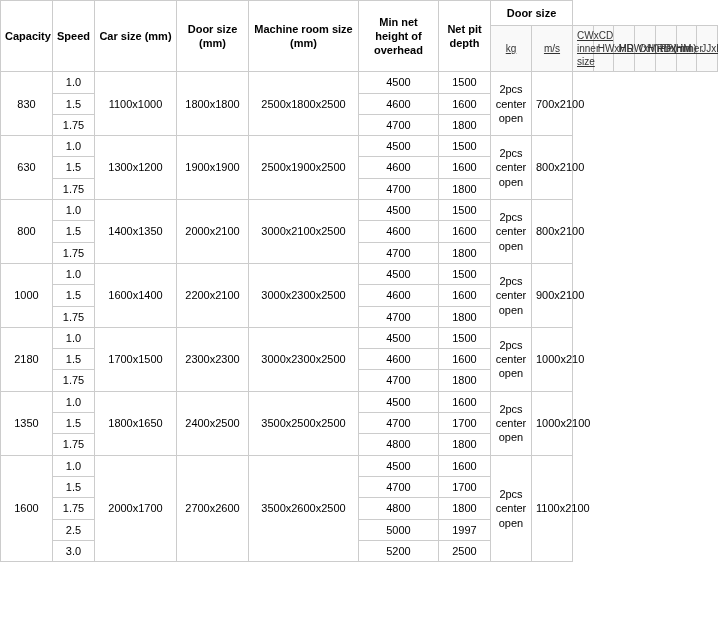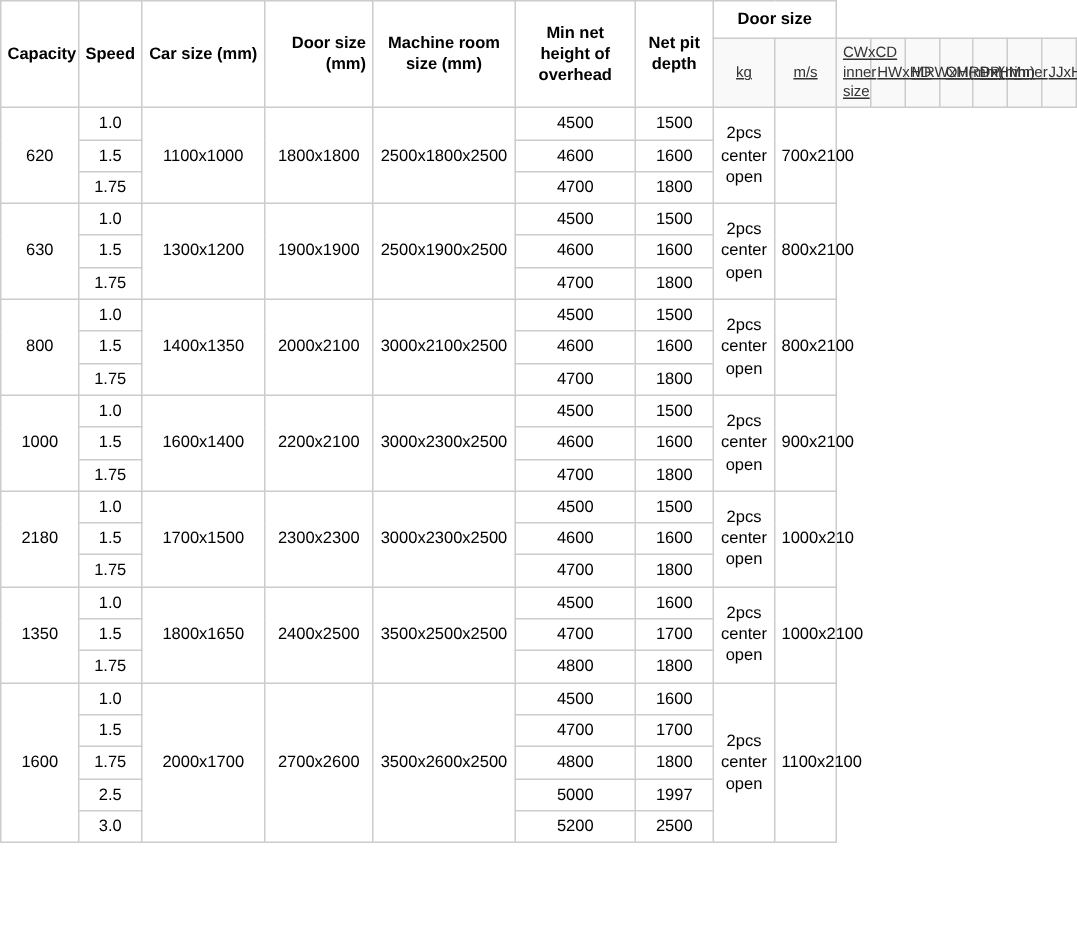--- a/index.html
+++ b/index.html
@@ -34,22 +34,22 @@
       color: #333;
       background: #f9f9f9;
       text-decoration: underline;
     }
     td {
       font-size: 11px;
     }
     .col-capacity { width: 52px; }
     .col-speed { width: 42px; margin-top: 23px; }
     .col-car { width: 82px; }
-    .col-door { width: 72px; text-align: right; }
-    .col-machine { width: 95px; }
+    .col-door { width: 72px; }
+    .col-machine { width: 110px; }
     .col-minnet { width: 80px; margin-top: 16px; }
     .col-netpit { width: 52px; }
     .col-doortype { width: 82px; }
     .col-doorsize { width: 67px; }
   </style>
 </head>
 <body>
 
 <table>
   <thead>
@@ -70,21 +70,21 @@
       <td class="col-door">HWxHD</td>
       <td class="col-machine">MRWxMRDxHM</td>
       <td class="col-minnet">OH(mm)</td>
       <td class="col-netpit">PP(mm)</td>
       <td class="col-doortype">inner</td>
       <td class="col-doorsize">JJxHH</td>
     </tr>
   </thead>
   <tbody id="table-body">
   <tr>
-        <td rowspan="3">620</td>
+        <td rowspan="3">830</td>
         <td>1.0</td>
         <td rowspan="3">1100x1000</td>
         <td rowspan="3">1800x1800</td>
         <td rowspan="3">2500x1800x2500</td>
         <td>4500</td>
         <td>1500</td>
         <td rowspan="3">2pcs center open</td>
         <td rowspan="3">700x2100</td>
       </tr>
       <tr>

